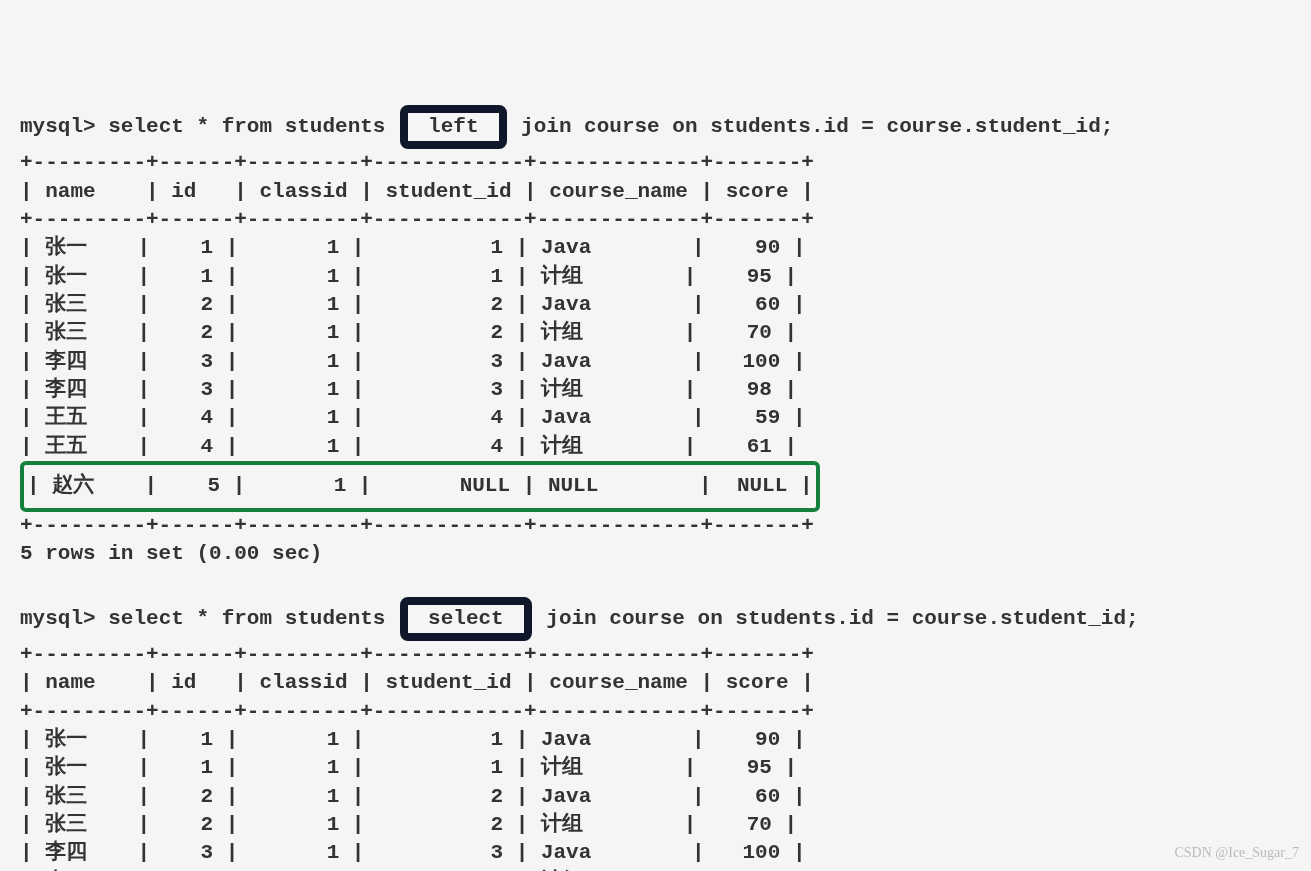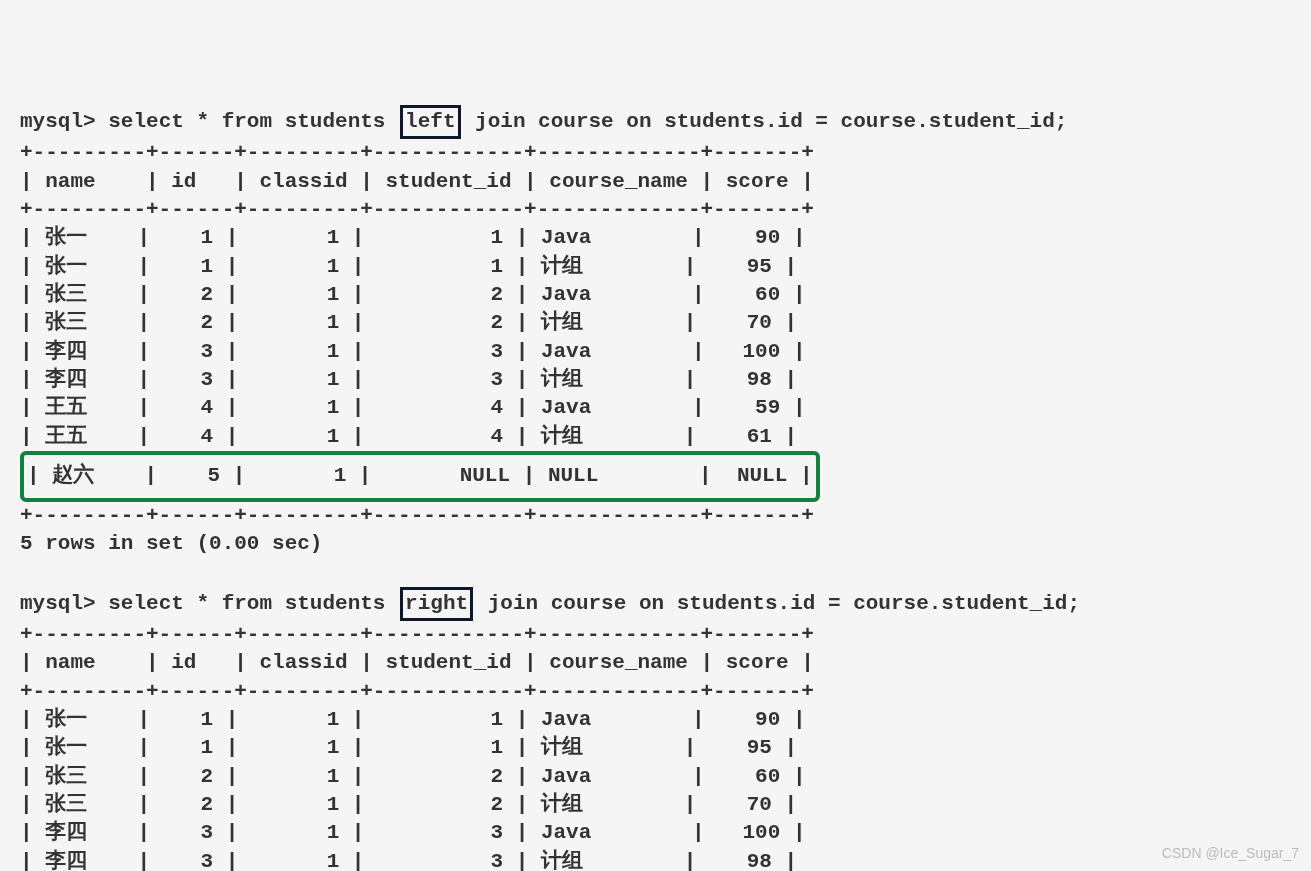--- a/index.html
+++ b/index.html
@@ -8,39 +8,39 @@
       background: #f5f5f5;
       font-family: 'Courier New', 'Consolas', monospace;
       font-size: 21px;
       font-weight: bold;
       color: #333;
       white-space: pre;
       line-height: 1.35;
     }
     .highlight-box {
       display: inline-block;
-      border: 3px solid #0f172a;
-      border-radius: 0;
-      padding: 0 2px;
+      border: 8px solid #0f172a;
+      border-radius: 8px;
+      padding: 0 20px;
       margin: 0 2px;
     }
     .highlight-row {
       display: inline-block;
       border: 4px solid #15803d;
       border-radius: 6px;
       padding: 7px 3px;
     }
     .watermark {
       position: fixed;
       bottom: 8px;
       right: 12px;
       font-size: 14px;
       color: #bbb;
       font-weight: normal;
-      font-family: Liberation Sans, sans-serif;
+      font-family: Liberation Serif, serif;
     }
   </style>
 </head>
 <body>
 
 
 <div><span>mysql&gt; </span><span>select * from students </span><span class="highlight-box"><span>left</span></span><span> join course on students.id = course.student_id;</span>
 <span>+---------+------+---------+------------+-------------+-------+</span>
 <span>| name    | id   | classid | student_id | course_name | score |</span>
 <span>+---------+------+---------+------------+-------------+-------+</span>
@@ -49,21 +49,21 @@
 <span>| 张三    |    2 |       1 |          2 | Java        |    60 |</span>
 <span>| 张三    |    2 |       1 |          2 | 计组        |    70 |</span>
 <span>| 李四    |    3 |       1 |          3 | Java        |   100 |</span>
 <span>| 李四    |    3 |       1 |          3 | 计组        |    98 |</span>
 <span>| 王五    |    4 |       1 |          4 | Java        |    59 |</span>
 <span>| 王五    |    4 |       1 |          4 | 计组        |    61 |</span>
 <span class="highlight-row"><span>| 赵六    |    5 |       1 |       NULL | NULL        |  NULL |</span></span>
 <span>+---------+------+---------+------------+-------------+-------+</span>
 <span>5 rows in set (0.00 sec)</span>
 
-<span>mysql&gt; </span><span>select * from students </span><span class="highlight-box"><span>right</span></span><span> join course on students.id = course.student_id;</span>
+<span>mysql&gt; </span><span>select * from students </span><span class="highlight-box"><span>select</span></span><span> join course on students.id = course.student_id;</span>
 <span>+---------+------+---------+------------+-------------+-------+</span>
 <span>| name    | id   | classid | student_id | course_name | score |</span>
 <span>+---------+------+---------+------------+-------------+-------+</span>
 <span>| 张一    |    1 |       1 |          1 | Java        |    90 |</span>
 <span>| 张一    |    1 |       1 |          1 | 计组        |    95 |</span>
 <span>| 张三    |    2 |       1 |          2 | Java        |    60 |</span>
 <span>| 张三    |    2 |       1 |          2 | 计组        |    70 |</span>
 <span>| 李四    |    3 |       1 |          3 | Java        |   100 |</span>
 <span>| 李四    |    3 |       1 |          3 | 计组        |    98 |</span>
 <span>| 王五    |    4 |       1 |          4 | Java        |    59 |</span>

